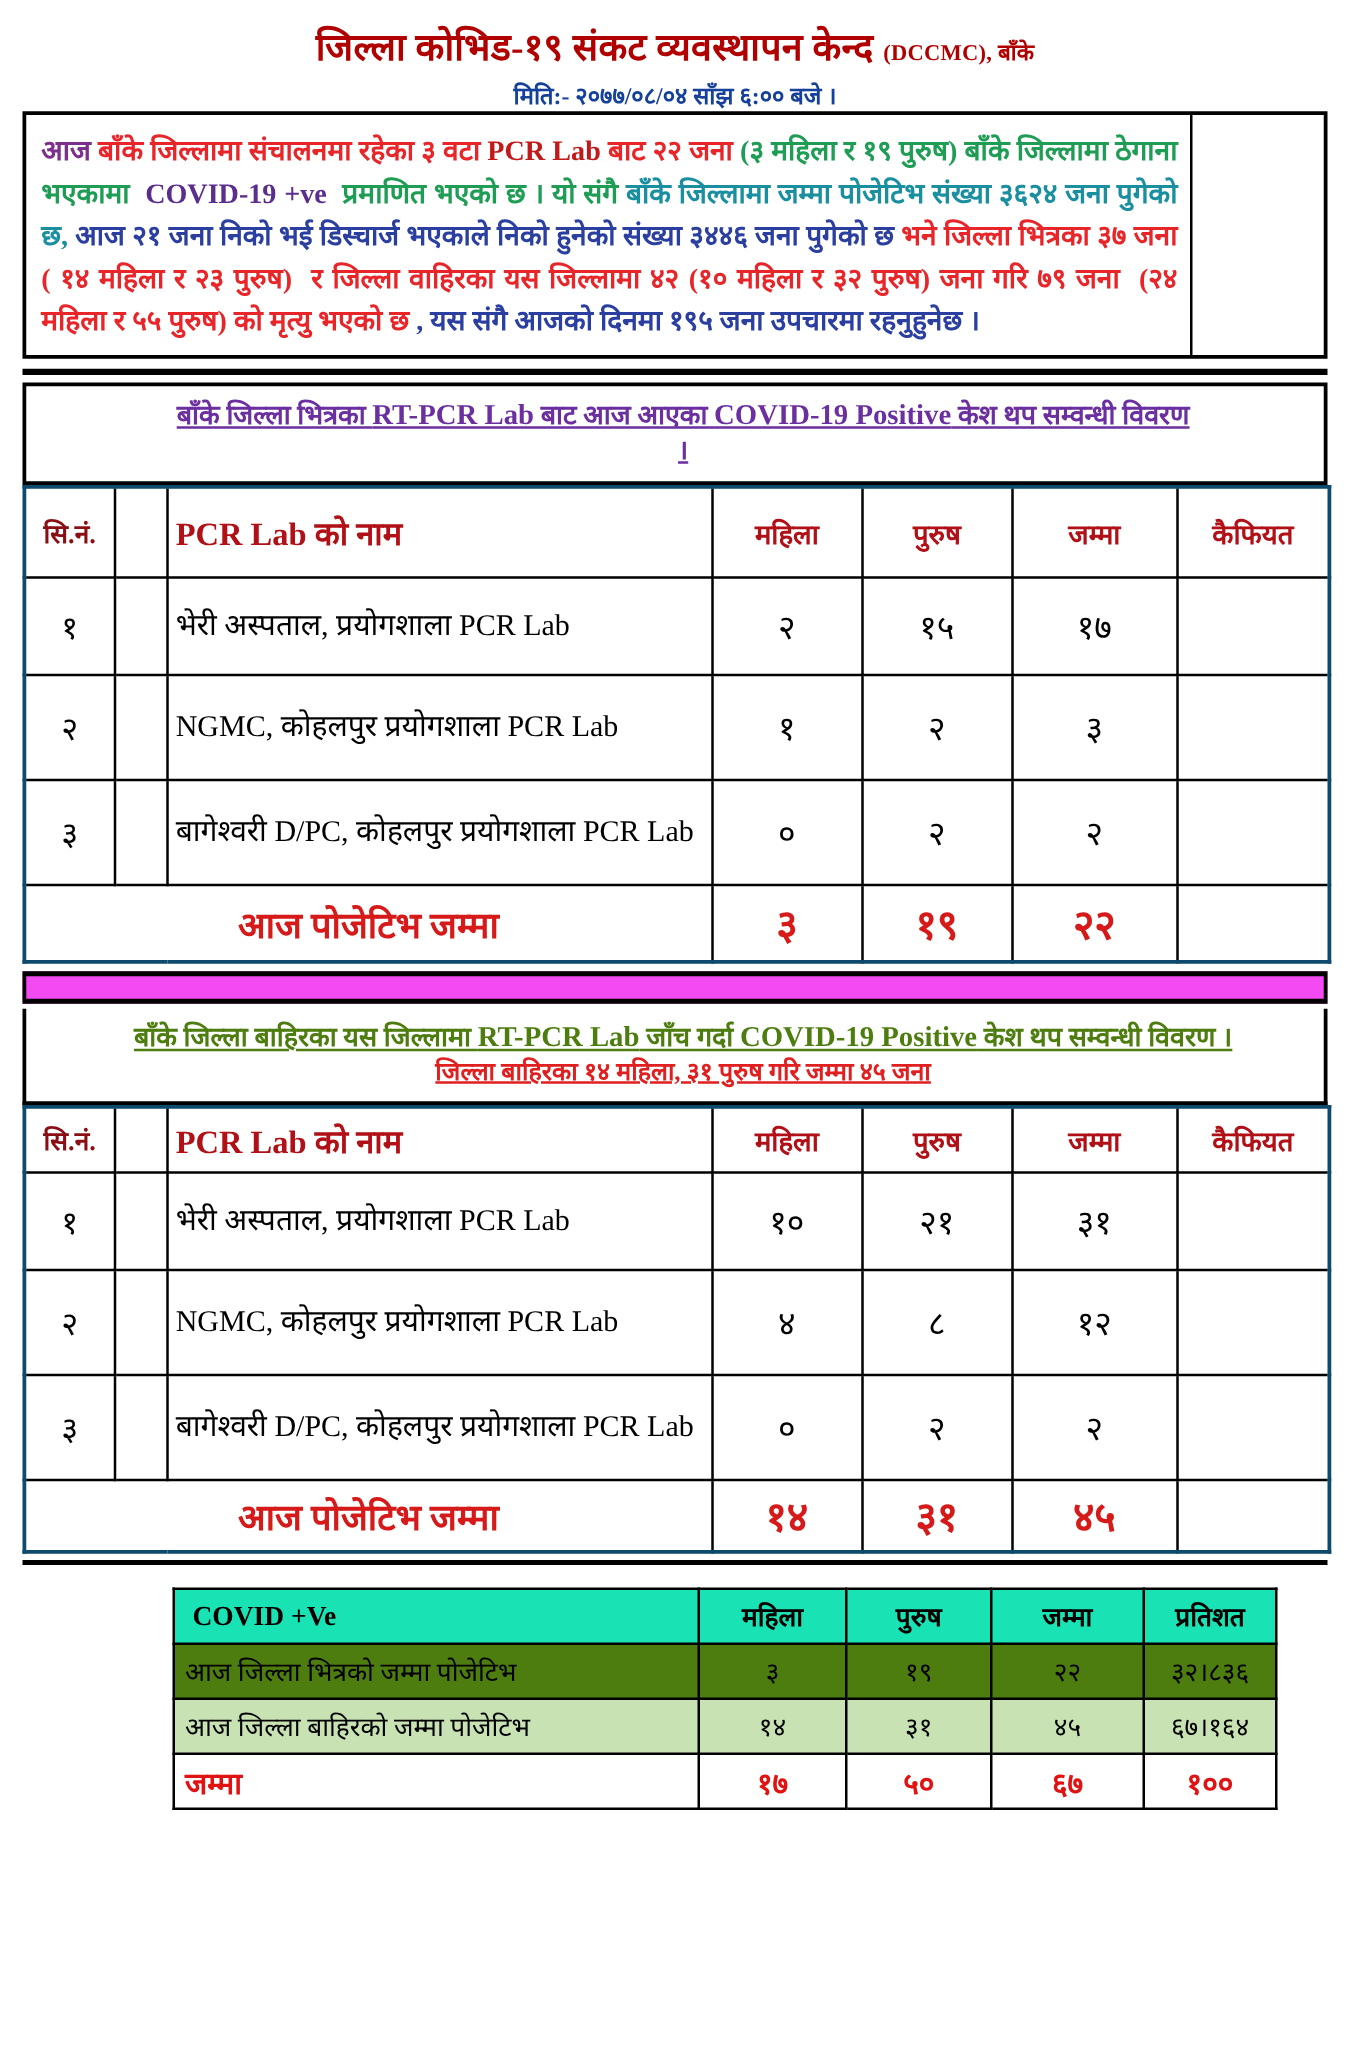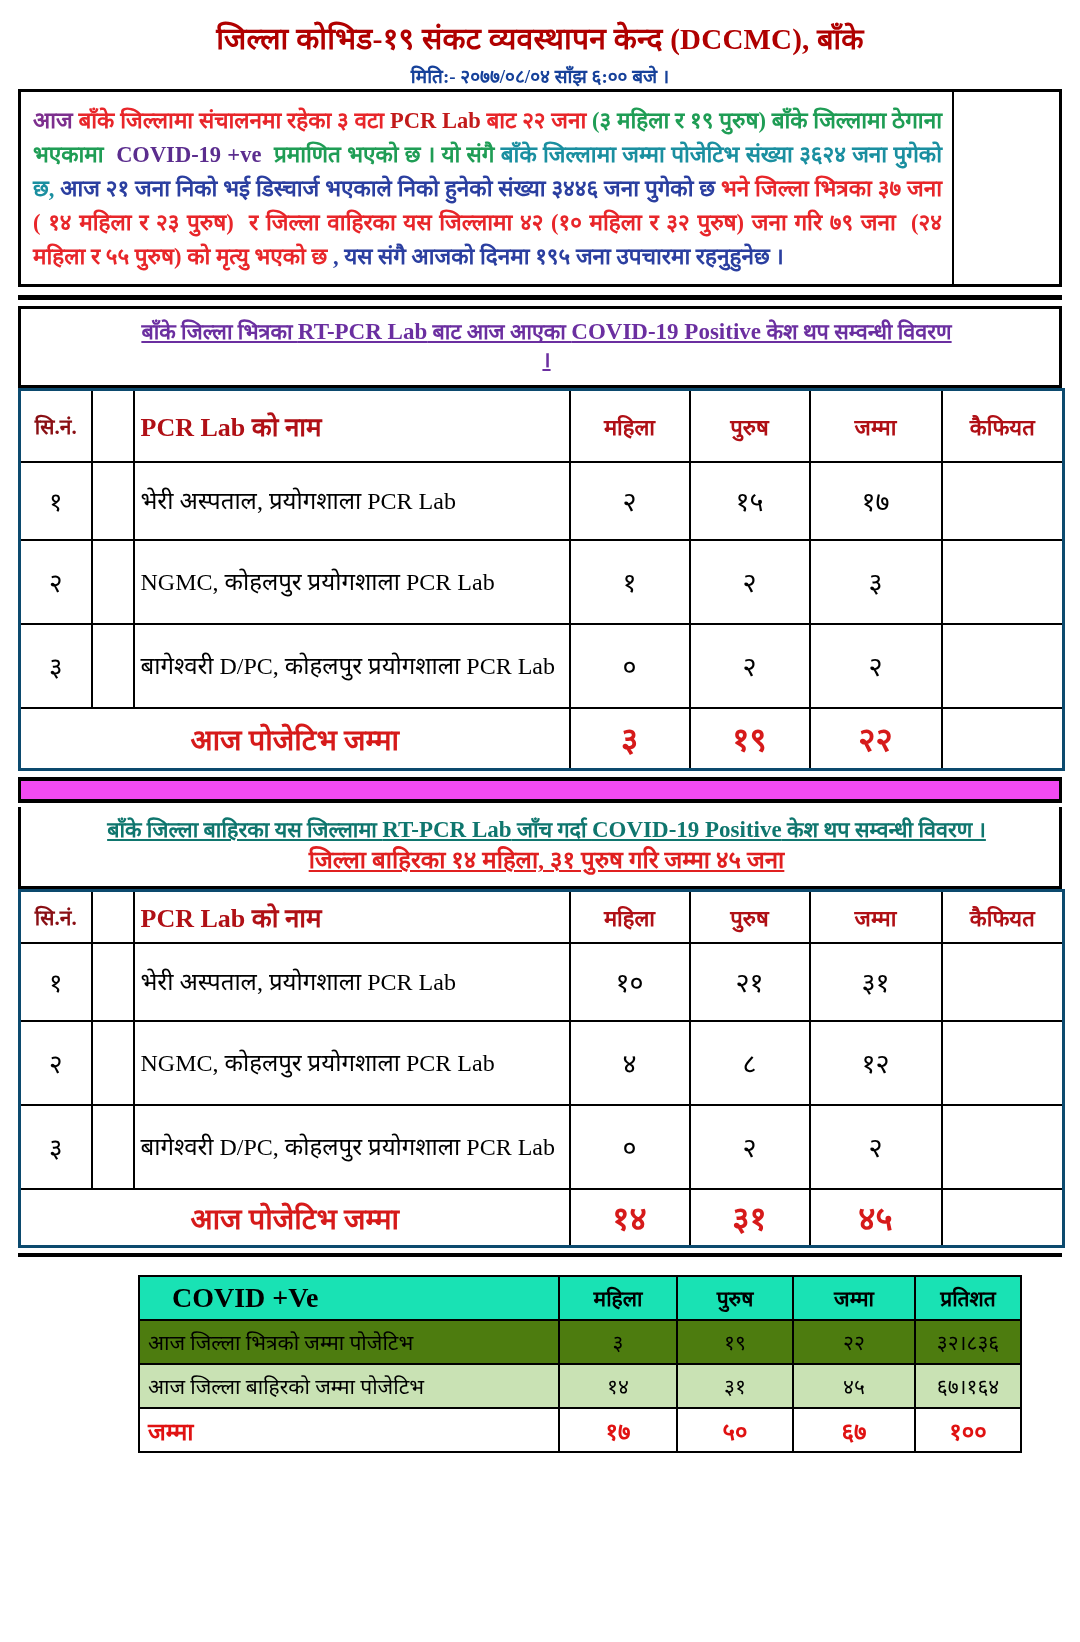--- a/index.html
+++ b/index.html
@@ -17,21 +17,21 @@
 
   
   .header { text-align: center; padding-top: 22px; }
   .hdr-title {
     color: #b00000;
     font-weight: bold;
     font-size: 30px;
     line-height: 1.15;
     letter-spacing: .2px;
   }
-  .hdr-title .en { font-size: 29px; }
+  .hdr-title .en { font-size: 18px; }
   .hdr-date {
     color: #16419a;
     font-weight: bold;
     font-size: 19px;
     margin-top: 6px;
   }
   .hdr-sub {
     color: #16419a;
     font-weight: bold;
     font-size: 23px;
@@ -83,22 +83,22 @@
     padding: 8px 10px 10px 23px;
     text-align: center;
   }
   .banner-line {
     font-size: 21.5px;
     font-weight: bold;
     text-decoration: underline;
     line-height: 1.3;
   }
   .banner-purple .banner-line { color: #6b2fa0; }
-  .banner-green  .banner-line { color: #0f766e; }
-  .banner-green  .banner-line2 { color: #e02020; font-size: 24px; }
+  .banner-green  .banner-line { color: #4d7c0f; }
+  .banner-green  .banner-line2 { color: #e02020; font-size: 20px; }
   .banner-line .en { font-size: 23px; }
 
   
   table.grid {
     margin: 0 18px;
     width: calc(100% - 36px);
     border-collapse: collapse;
     table-layout: fixed;
   }
   table.grid td, table.grid th {
@@ -162,21 +162,21 @@
   col.s-m   { width: 116px; }
   col.s-t   { width: 122px; }
   col.s-p   { width: 106px; }
 
   .sum-head td {
     background: #19e2b4;
     font-weight: bold;
     font-size: 21px;
     text-align: center;
   }
-  .sum-head td.lbl { text-align: left; font-size: 28px; padding-left: 32px; }
+  .sum-head td.lbl { text-align: left; font-size: 22px; padding-left: 14px; }
   .r-cream td { background: #4d7c0f; }
   .r-green td { background: #c9e2b4; }
   .r-white td { background: #ffffff; }
   .sum-lbl { text-align: left; font-size: 21px; padding-left: 10px; }
   .sum-val { text-align: center; font-size: 21px; }
   .r-white .sum-lbl, .r-white .sum-val {
     color: #e01212; font-weight: bold; font-size: 24px;
   }
 </style>
 </head>

